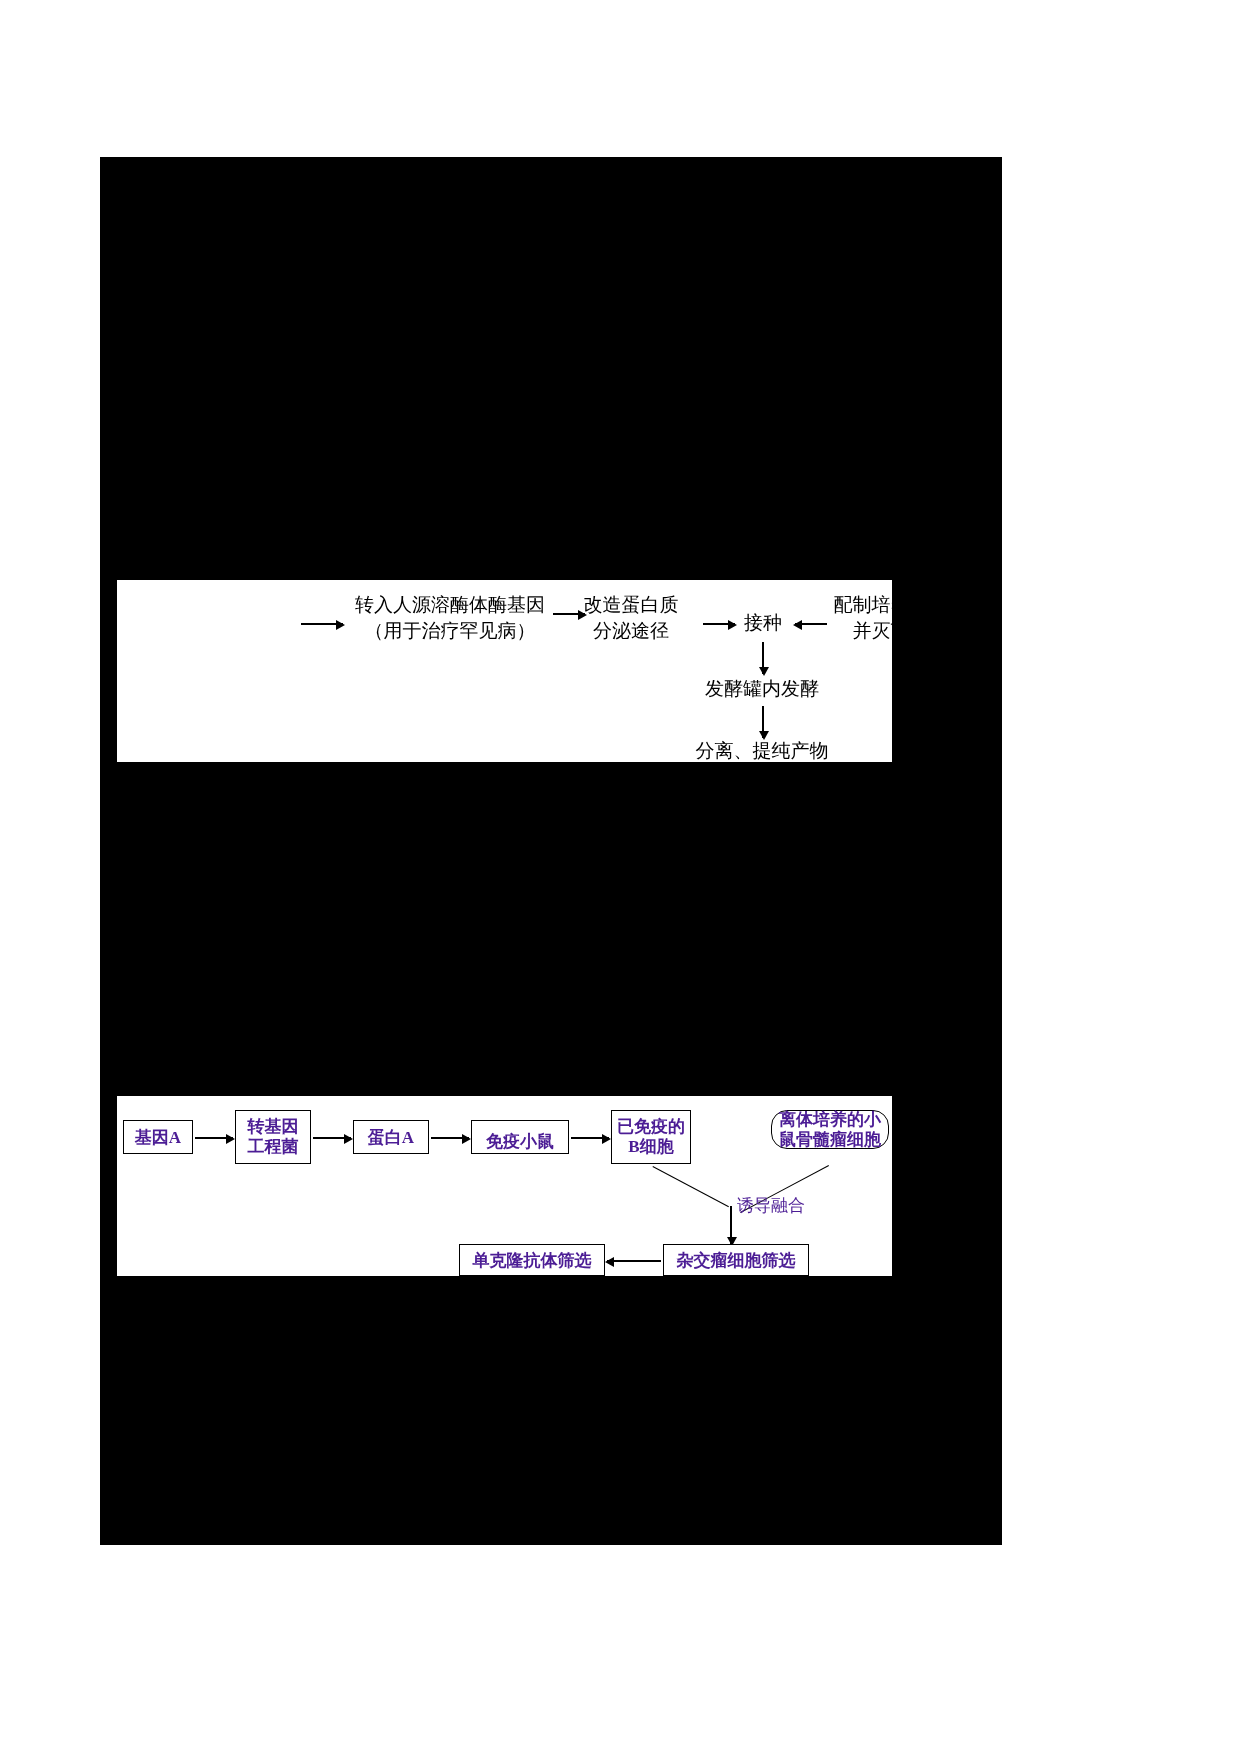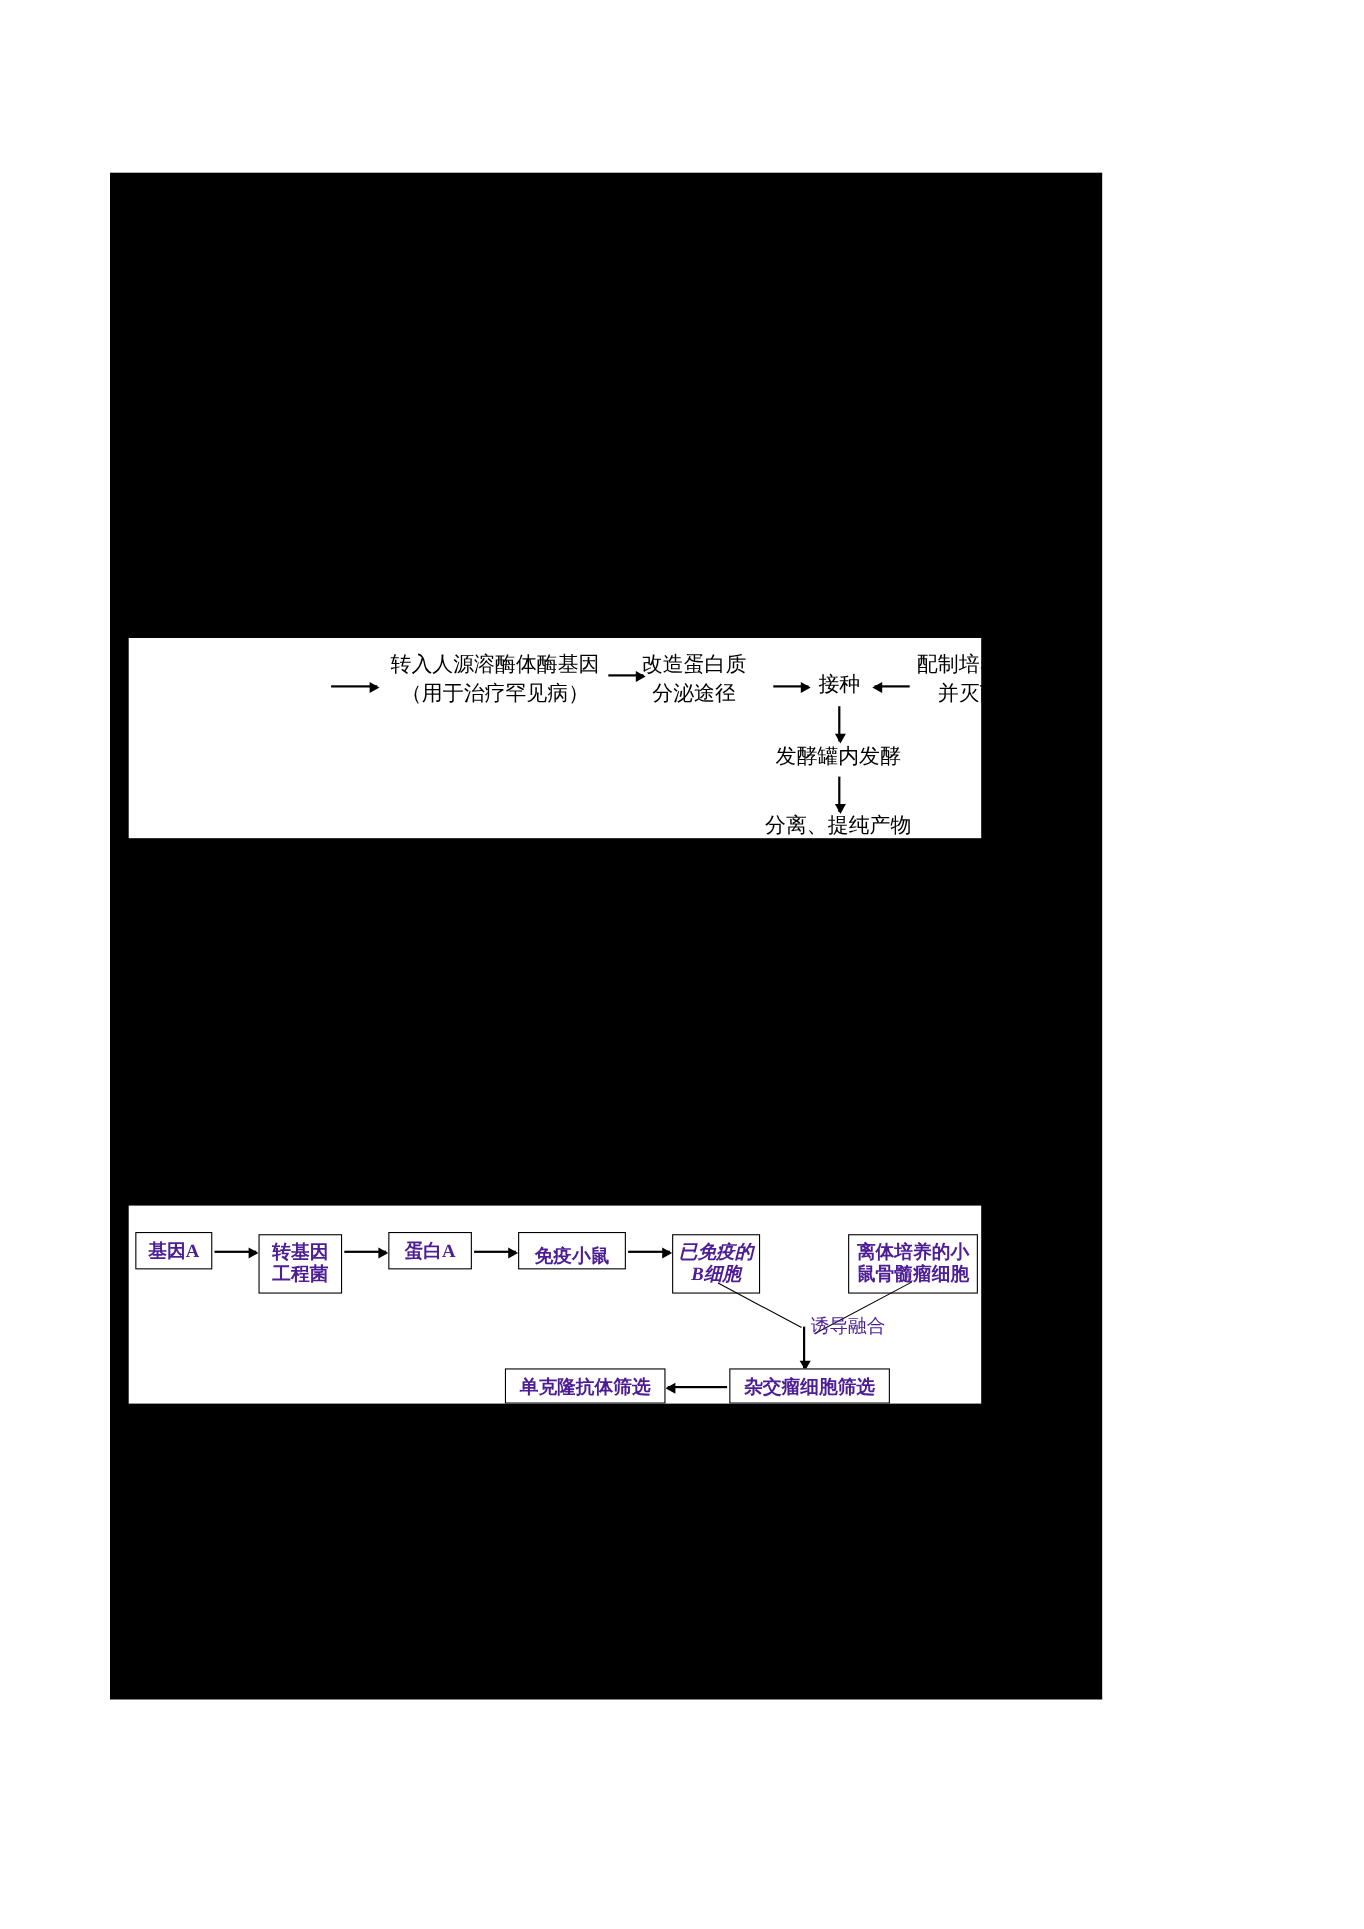--- a/index.html
+++ b/index.html
@@ -104,21 +104,20 @@
     display: flex;
     align-items: center;
     justify-content: center;
     box-sizing: border-box;
     padding: 1px 3px;
     white-space: nowrap;
   }
   .f2-box.two-line {
     white-space: normal;
     line-height: 20px;
-    margin-top: 12px;
   }
 
   .f2-label {
     position: absolute;
     font-size: 17px;
     line-height: 20px;
     white-space: nowrap;
   }
 
   .diag-line {
@@ -198,25 +197,25 @@
 
   <div class="arrow-h" style="left:314px; top:41px; width:38px;"></div>
 
   <div class="f2-box" style="left:354px; top:24px; width:98px; height:34px;align-items:flex-end;">
     <span>免疫小鼠</span>
   </div>
 
   <div class="arrow-h" style="left:454px; top:41px; width:38px;"></div>
 
   <div class="f2-box two-line" style="left:494px; top:14px; width:80px; height:54px;">
-    <span style="white-space:pre-line;font-style:italic;">已免疫的
+    <span style="white-space:pre-line;">已免疫的
 B细胞</span>
   </div>
 
-  <div class="f2-box two-line" style="left:654px; top:14px; width:118px; height:54px;">
+  <div class="f2-box two-line" style="left:654px; top:14px; width:118px; height:39px;border-radius:16px;">
     <span style="white-space:pre-line;">离体培养的小
 鼠骨髓瘤细胞</span>
   </div>
 
   <div class="diag-line" style="left:536px; top:70px; width:86px; transform: rotate(28deg);"></div>
   <div class="diag-line" style="left:712px; top:70px; width:100px; transform: rotate(152deg);"></div>
 
   <div class="arrow-v" style="left:613px; top:110px; height:38px;"></div>
 
   <div class="f2-label" style="left:620px; top:100px;">

